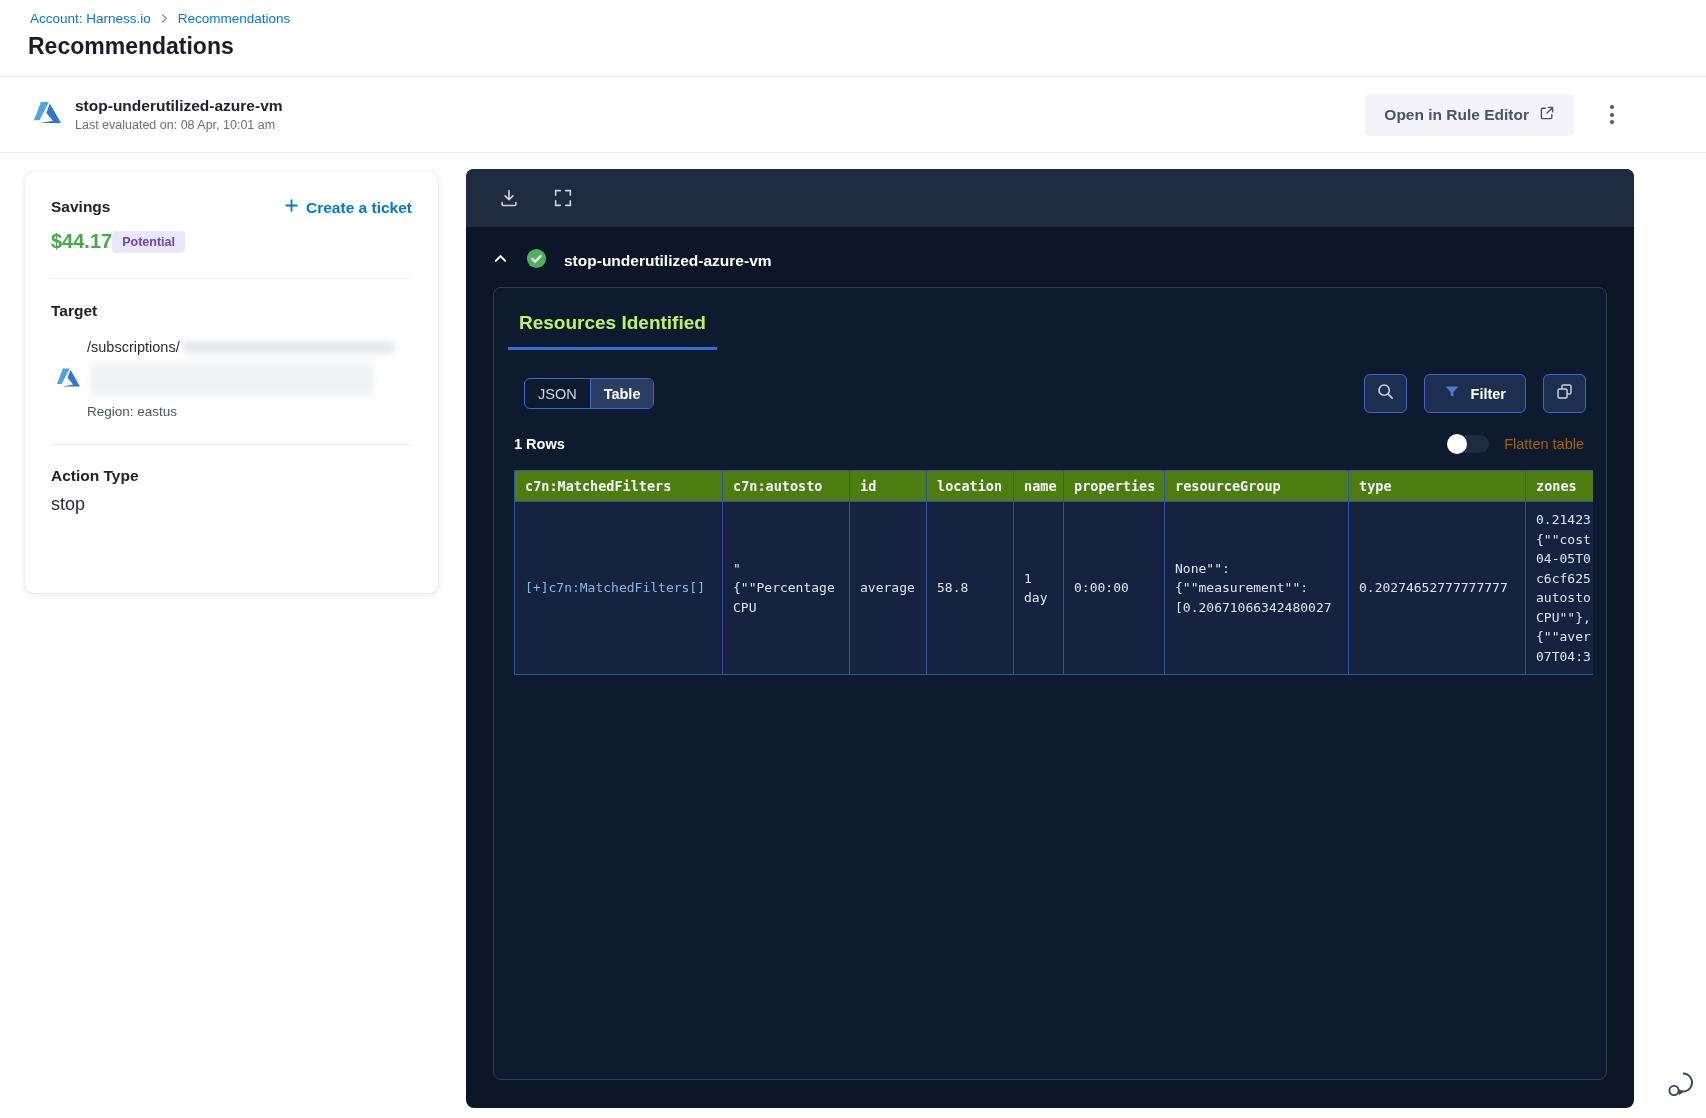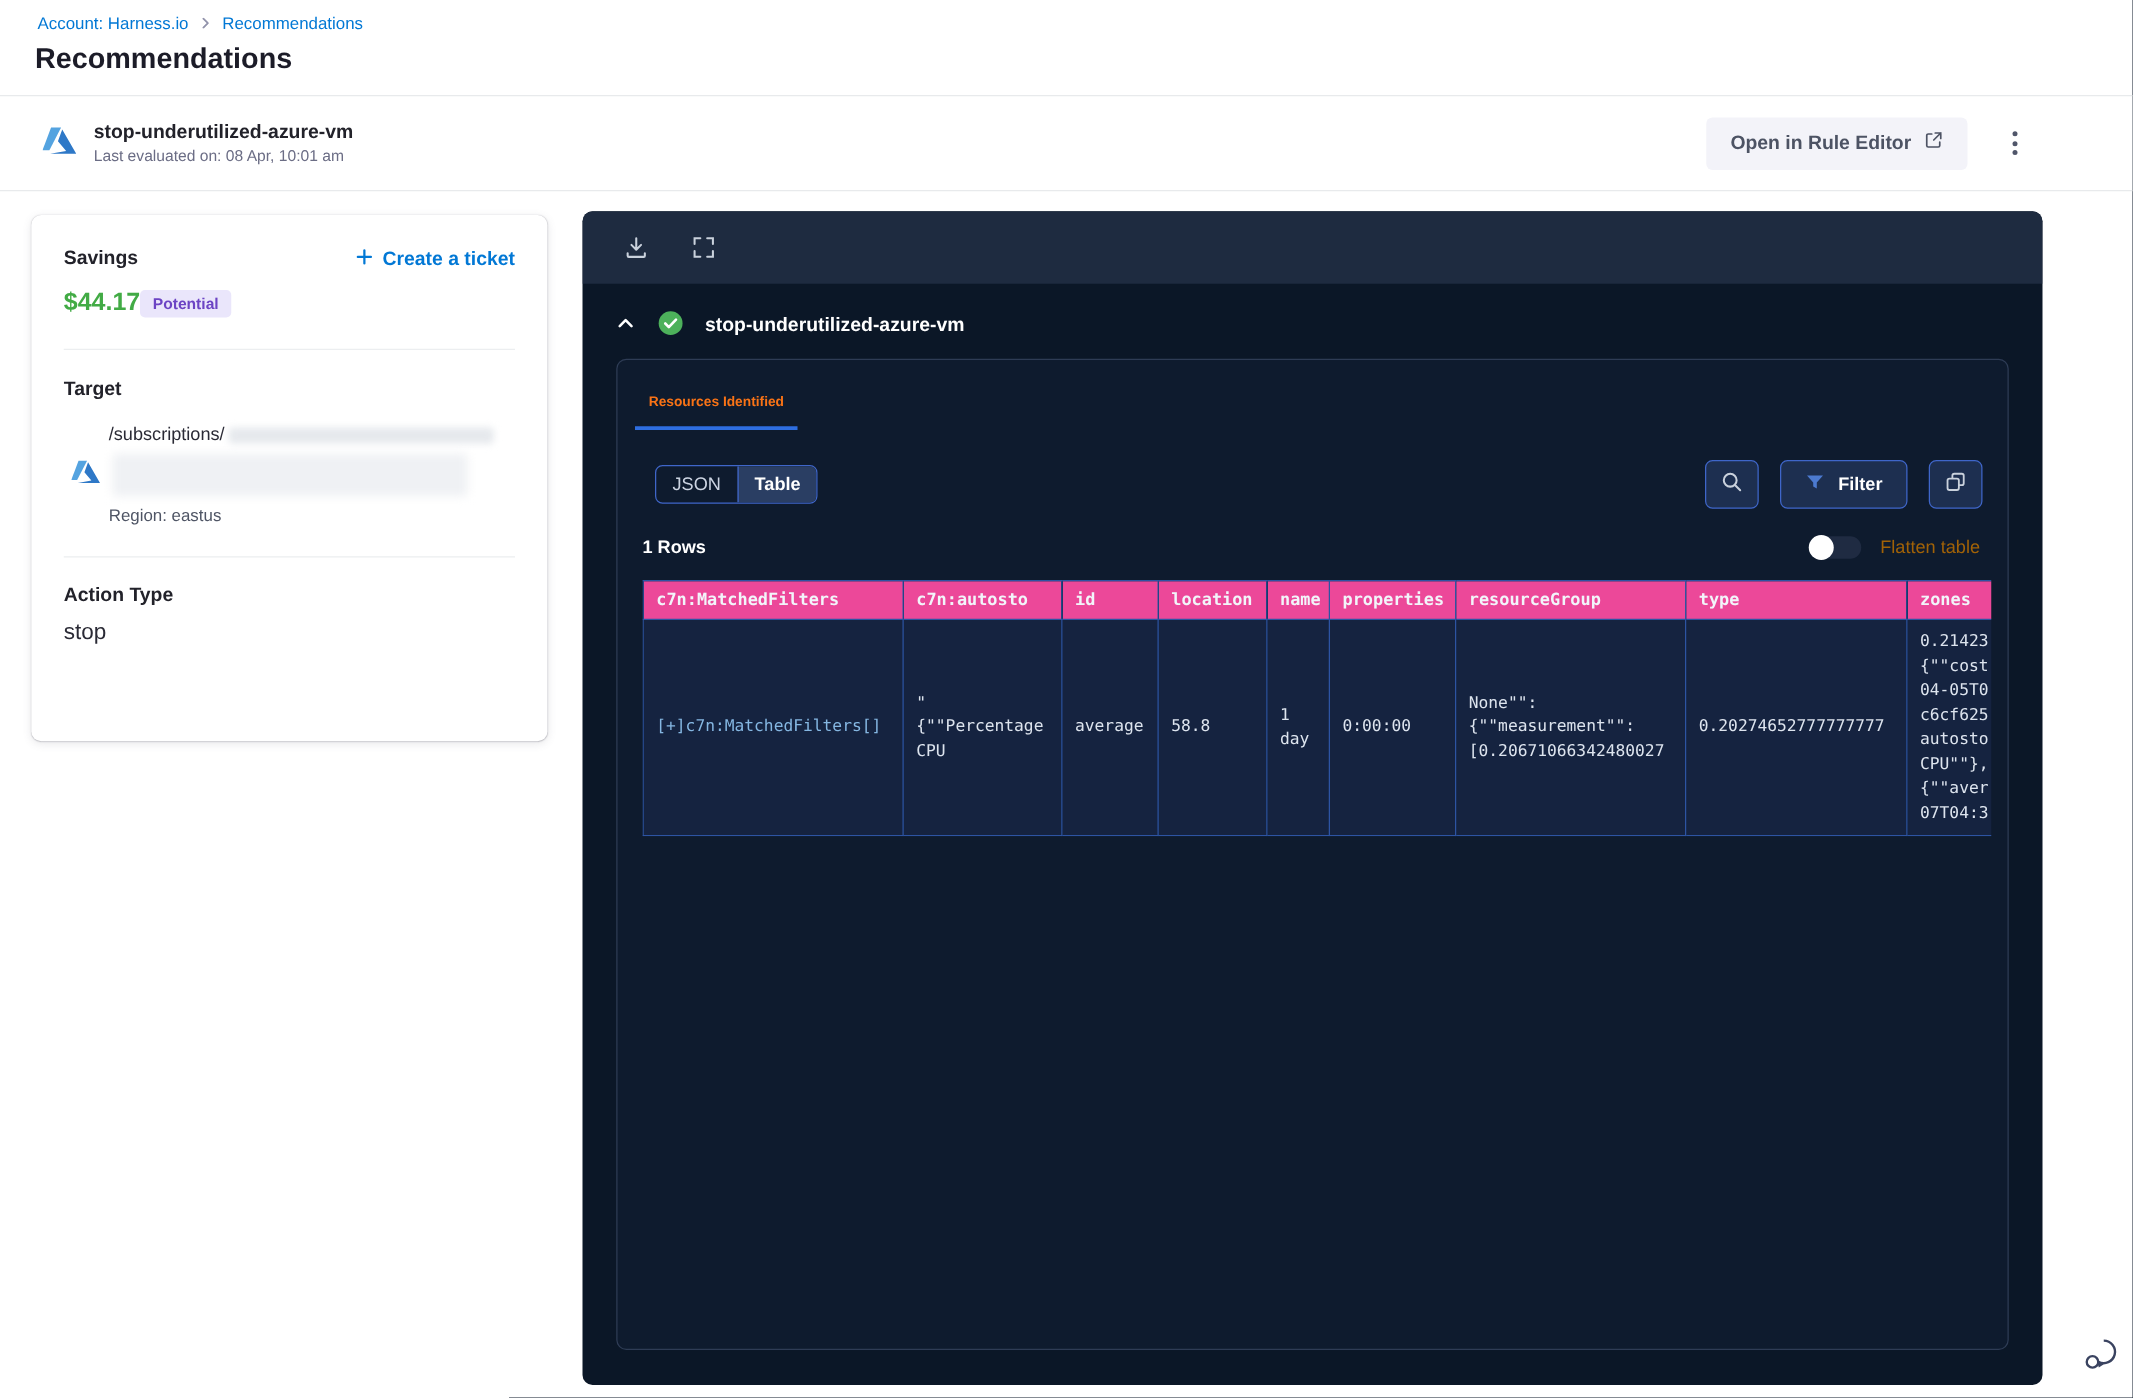--- a/index.html
+++ b/index.html
@@ -64,21 +64,21 @@
   }
   .panel-toolbar { height:58px; background:#1e2b40; display:flex; align-items:center; gap:32px; padding-left:32px; }
   .tool-icon { display:flex; cursor:pointer; }
   .panel-title-row { margin:21px 0 0 26px; display:flex; align-items:center; gap:17px; }
   .panel-rule-title { font-size:15.5px; font-weight:700; color:#ffffff; }
   .inner-card {
     position:absolute; left:27px; top:118px; width:1114px; height:793px;
     background:#0e1b2e; border:1px solid #2e3c55; border-radius:8px;
   }
   .tabs { padding:24px 0 0 14px; }
-  .tab { display:inline-block; padding:0 11px 13px; color:#f97316; font-weight:700; font-size:11px;
+  .tab { display:inline-block; padding:0 11px 13px; color:#bef264; font-weight:700; font-size:19px;
          border-bottom:3px solid #2e6ee0; cursor:pointer; }
   .controls-row { display:flex; align-items:center; margin:24px 20px 0 18px;padding-left:12px; }
   .segmented { display:flex; border:1.5px solid #3f66c9; border-radius:6px; overflow:hidden; height:31px; }
   .seg { padding:0 13px; display:flex; align-items:center; font-size:14.5px; color:#ccd4e2; cursor:pointer; background:transparent; }
   .seg.selected { background:#2a3e63; color:#fff; font-weight:700; border-left:1.5px solid #3f66c9; }
   .controls-right { margin-left:auto; display:flex; align-items:center; gap:17px; }
   .icon-btn { width:43px; height:39px; border:1.5px solid #3f66c9; border-radius:6px; background:#1d2f50;
               display:flex; align-items:center; justify-content:center; cursor:pointer; }
   .filter-btn { height:39px; border:1.5px solid #3f66c9; border-radius:6px; background:#1d2f50; color:#fff;
                 font-weight:700; font-size:14.5px; font-family:inherit; display:flex; align-items:center; gap:11px; padding:0 19px; cursor:pointer; }
@@ -86,21 +86,21 @@
   .rows-count { font-size:14.5px; font-weight:700; color:#ffffff; }
   .flatten-group { margin-left:auto; display:flex; align-items:center; gap:15px; }
   .toggle { width:42px; height:18px; background:#1f2b42; border-radius:10px; position:relative; cursor:pointer; }
   .toggle .knob { position:absolute; left:0; top:-1px; width:20px; height:20px; border-radius:50%; background:#ffffff; }
   .flatten-label { font-size:14.5px; color:#a16207; }
 
   
   .table-wrap { margin:17px 0 0 20px; width:1079px; overflow:hidden; }
   table.res-table { border-collapse:collapse; table-layout:fixed; width:1150px; }
   .res-table th {
-    background:#ec4899; border:1px solid #2d54a3; color:#f2f5fa;
+    background:#4d7c0f; border:1px solid #2d54a3; color:#f2f5fa;
     font-family:"DejaVu Sans Mono", monospace; font-size:13.5px; font-weight:700;
     text-align:left; padding:7px 10px; white-space:nowrap; overflow:hidden;margin-top:43px;
   }
   .res-table td {
     background:#152340; border:1px solid #2d54a3; color:#dde4ee;
     font-family:"DejaVu Sans Mono", monospace; font-size:13px; line-height:1.5;
     padding:8px 10px; vertical-align:middle; white-space:pre-line; height:150px; overflow:hidden;
   }
   .mf-link { color:#85b7e2; cursor:pointer; }
 

